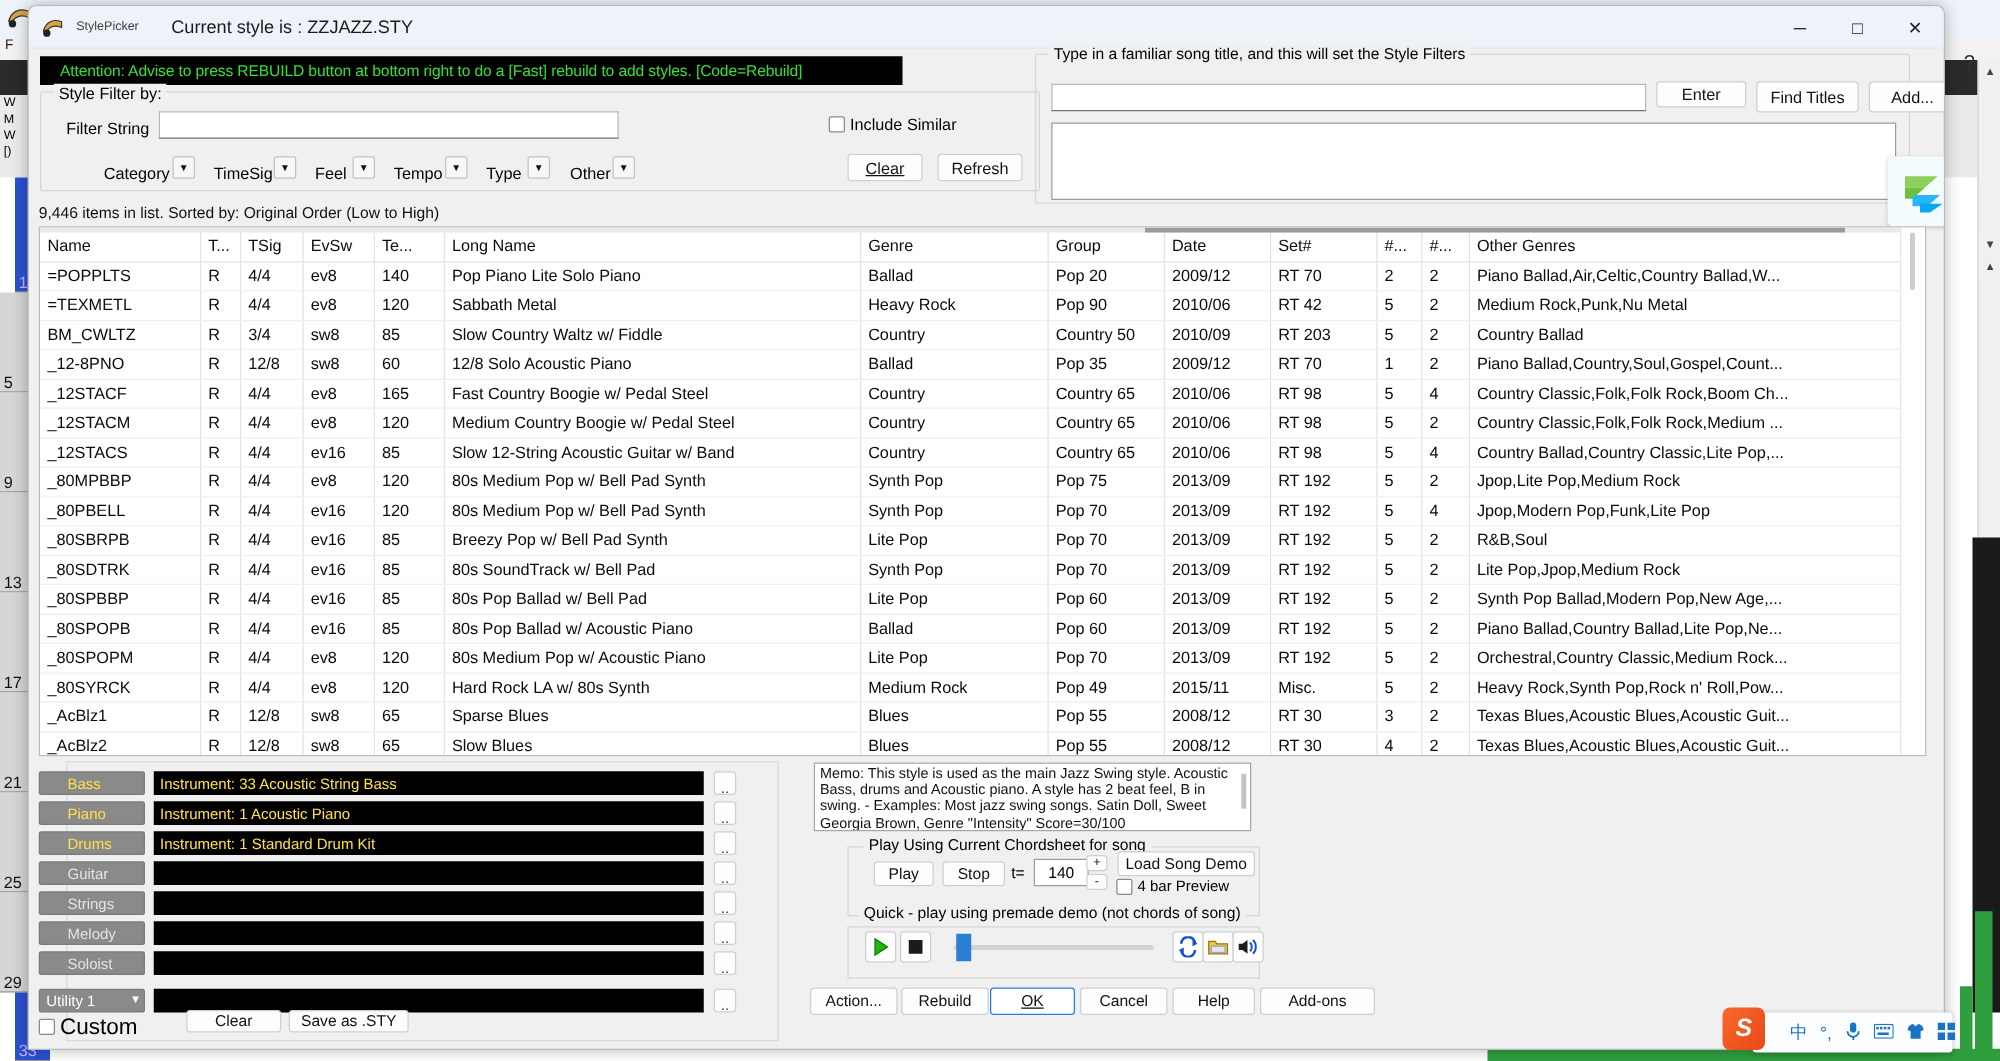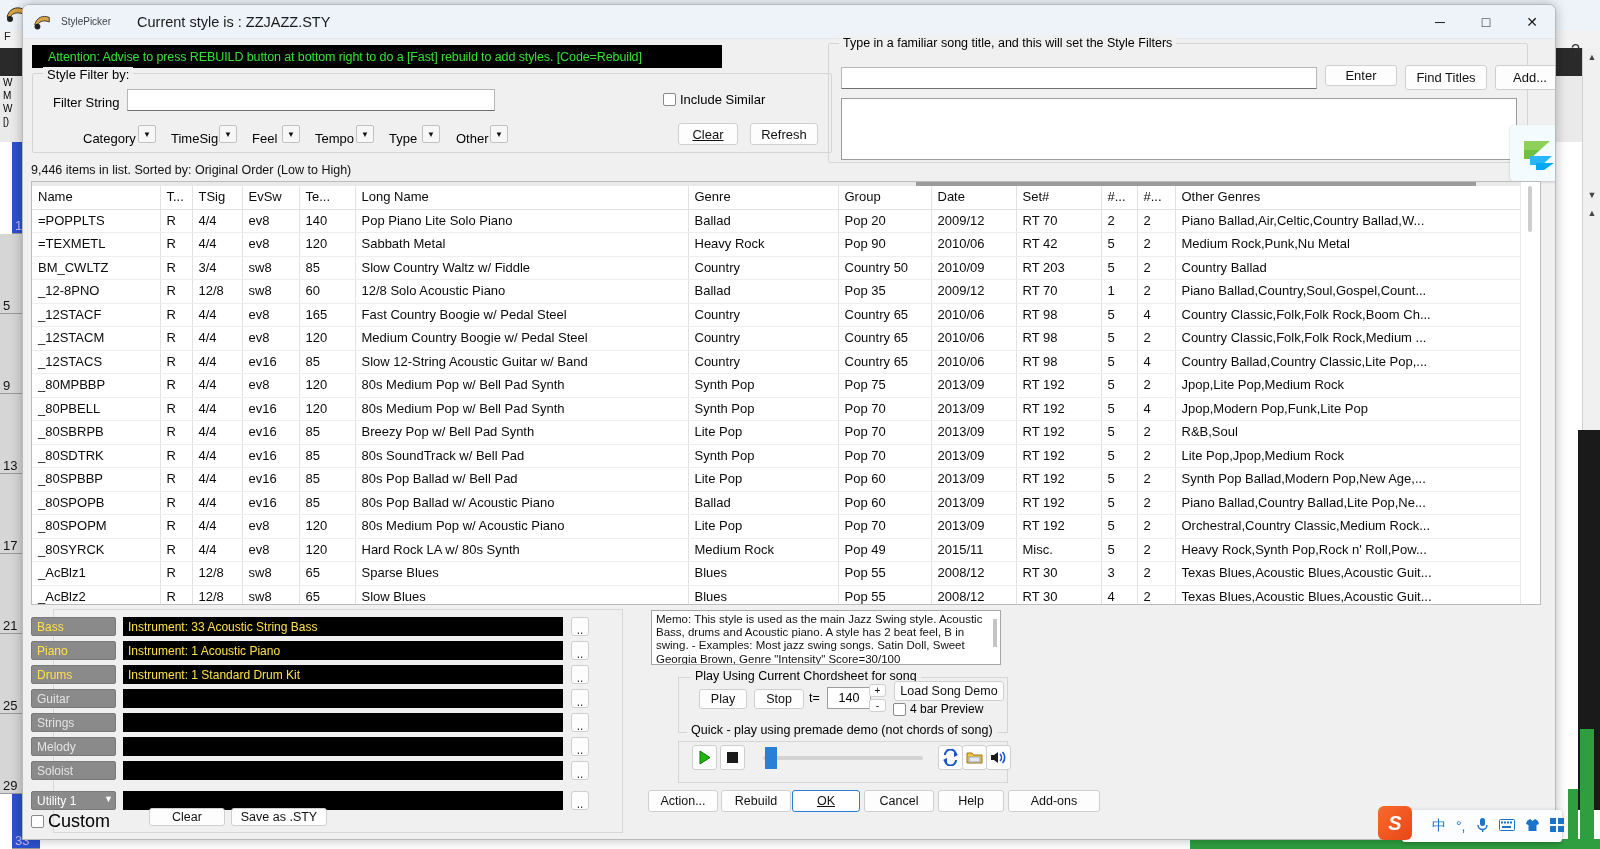--- a/index.html
+++ b/index.html
@@ -151,21 +151,21 @@
   #hscrollTop { position: absolute; left: 0; top: 0; width: 1510px; height: 4px; background: #e9e9e9; }
   #hthumbTop { position: absolute; left: 884px; top: 0; width: 560px; height: 4px; background: #9b9b9b; }
   #instPanel {
     position: absolute; left: 30px; top: 604px; width: 570px; height: 224px;
     background: #f0f0f0; border: 1px solid #d8d8d8;
   }
   .instRow { position: absolute; left: 8px; width: 556px; height: 19px; }
   .instName {
     position: absolute; left: 0; width: 85px; height: 19px;
     background: #8a8a8a; border: 1px solid #7a7a7a; border-radius: 2px;
-    font-size: 12px; color: #ffe04a; display: flex; align-items: center; padding-left: 5px;
+    font-size: 12px; color: #ffe04a; display: flex; align-items: center; padding-left: 22px;
   }
   .instName.off { color: #e3e3e3; }
   .instVal {
     position: absolute; left: 92px; width: 440px; height: 19px;
     background: #000; color: #ffe04a; font-size: 12px;
     display: flex; align-items: center; padding-left: 5px;
   }
   .instDots {
     position: absolute; left: 540px; width: 18px; height: 19px;
     background: #fdfdfd; border: 1px solid #cfcfcf; border-radius: 3px;

